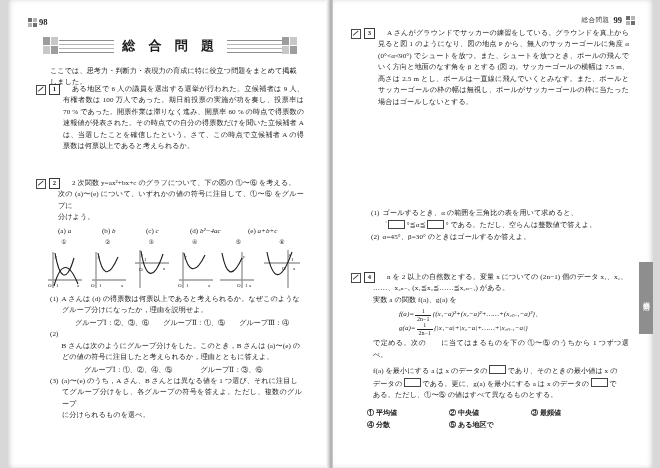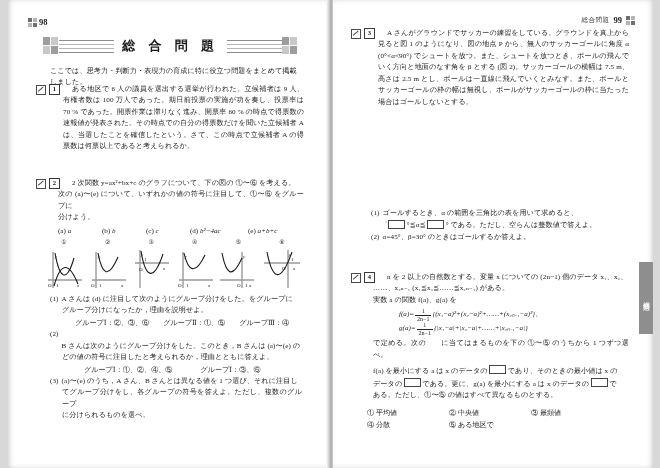--- a/index.html
+++ b/index.html
@@ -137,21 +137,21 @@
     display:inline-block;vertical-align:middle;text-align:center;
     font-size:6px;line-height:1.05;margin:0 1px;
   }
   .frac .num{display:block;padding:0 2px;}
   .frac .den{display:block;border-top:.7px solid #222;padding:0 2px;}
   .blank{
     display:inline-block;width:15px;height:7px;border:.8px solid #444;
     vertical-align:-1px;margin:0 1.5px;background:#fff;
   }
   .ans-list{display:flex;font-size:7.1px;padding-left:16px;margin-top:2px;}
-  .ans-list .it{width:82px;}
+  .ans-list .it{width:82px;font-weight:bold;}
   sup{font-size:.62em;vertical-align:super;}
 </style>
 </head>
 <body>
 
 <div class="spread">
 
   <div class="page page-left">
 
     <div class="pagenum-left">
@@ -289,37 +289,37 @@
           <text x="26.5" y="10" font-size="5" fill="#222" font-style="italic" font-family="Liberation Serif,serif">y</text>
           <text x="31" y="24" font-size="5" fill="#222" font-style="italic" font-family="Liberation Serif,serif">x</text>
         </svg>
       </div>
     </div>
 
     <div class="prob" style="left:42px;top:294px;width:252px;">
 
       <div class="subrow">
         <span class="subno ptext">(1)</span>
-        <span class="ptext" style="width:240px;">A さんは (d) に注目して次のようにグループ分けをした。をグループに</span>
+        <span class="ptext" style="width:240px;">A さんは (d) の得票数は何票以上であると考えられるか。なぜこのような</span>
       </div>
       <div class="ptext" style="padding-left:12px;">グループ分けになったか，理由を説明せよ。</div>
       <div class="grouprow">
         <span>グループⅠ：②、③、⑥</span>
         <span>グループⅡ：①、⑤</span>
         <span>グループⅢ：④</span>
       </div>
 
       <div class="subrow">
         <span class="subno ptext">(2)</span>
         <span class="ptext" style="width:240px;margin-top:12px;">B さんは次のようにグループ分けをした。このとき，B さんは (a)〜(e) の</span>
       </div>
       <div class="ptext" style="padding-left:12px;">どの値の符号に注目したと考えられるか，理由とともに答えよ。</div>
       <div class="grouprow" style="justify-content:flex-start;gap:28px;padding-left:34px;">
         <span>グループⅠ：①、②、④、⑤</span>
-        <span>グループⅠ：③、⑥</span>
+        <span>グループⅡ：③、⑥</span>
       </div>
 
       <div class="subrow">
         <span class="subno ptext">(3)</span>
         <span class="ptext" style="width:240px;">(a)〜(e) のうち，A さん、B さんとは異なる値を 1 つ選び、それに注目し</span>
       </div>
       <div class="ptext" style="padding-left:12px;">てグループ分けをし、各グループの符号を答えよ。ただし、複数のグループ</div>
       <div class="ptext" style="padding-left:12px;">に分けられるものを選べ。</div>
     </div>
   </div>

